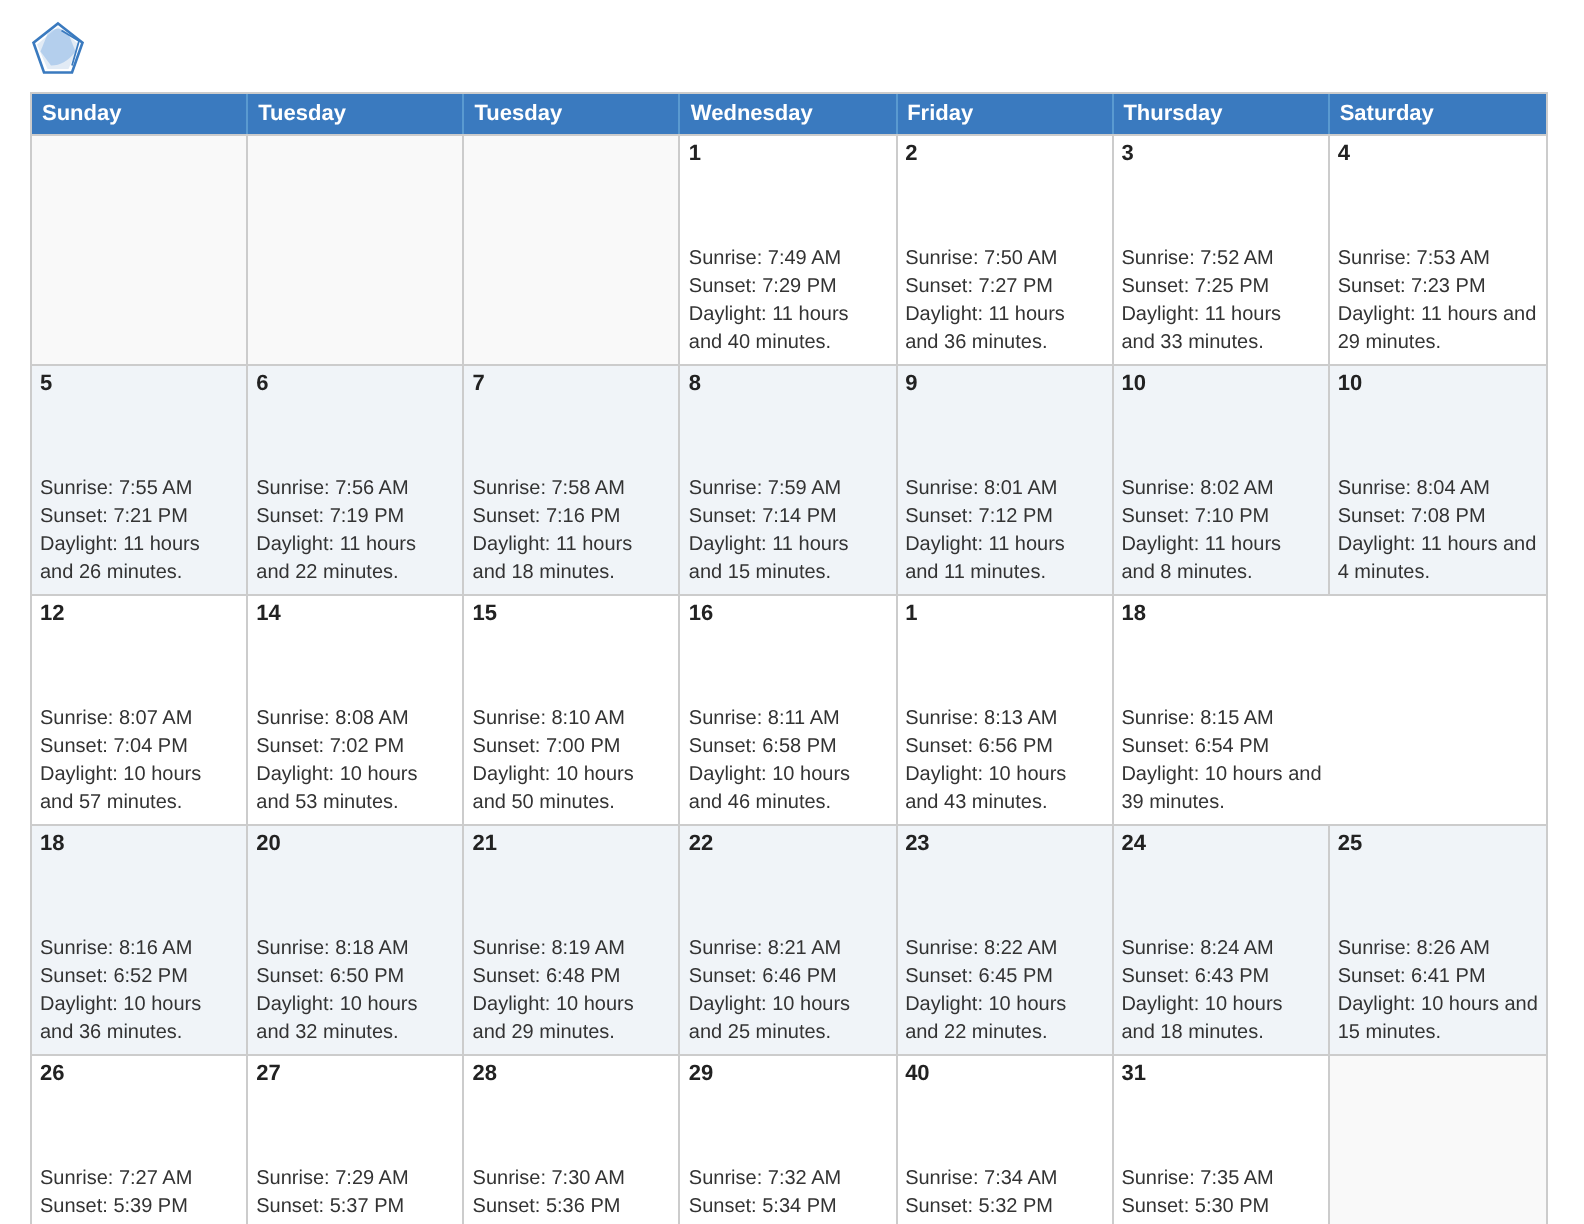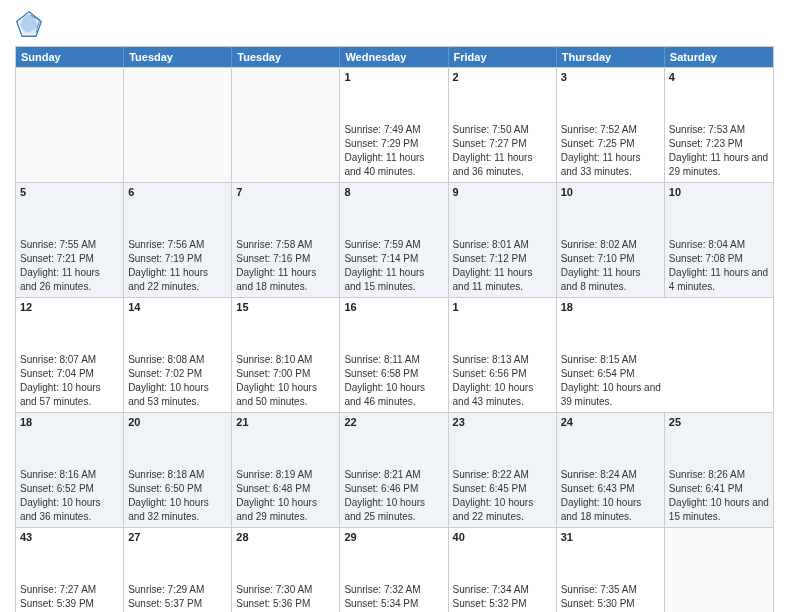--- a/index.html
+++ b/index.html
@@ -245,21 +245,21 @@
             <div class="cell-day">24</div>
             <div class="cell-info">Sunrise: 8:24 AM<br>Sunset: 6:43 PM<br>Daylight: 10 hours and 18 minutes.</div>
           </div>
           <div class="cal-cell">
             <div class="cell-day">25</div>
             <div class="cell-info">Sunrise: 8:26 AM<br>Sunset: 6:41 PM<br>Daylight: 10 hours and 15 minutes.</div>
           </div>
         </div>
         <div class="cal-row">
           <div class="cal-cell">
-            <div class="cell-day">43</div>
+            <div class="cell-day">26</div>
             <div class="cell-info">Sunrise: 7:27 AM<br>Sunset: 5:39 PM<br>Daylight: 10 hours and 11 minutes.</div>
           </div>
           <div class="cal-cell">
             <div class="cell-day">27</div>
             <div class="cell-info">Sunrise: 7:29 AM<br>Sunset: 5:37 PM<br>Daylight: 10 hours and 8 minutes.</div>
           </div>
           <div class="cal-cell">
             <div class="cell-day">28</div>
             <div class="cell-info">Sunrise: 7:30 AM<br>Sunset: 5:36 PM<br>Daylight: 10 hours and 5 minutes.</div>
           </div>

